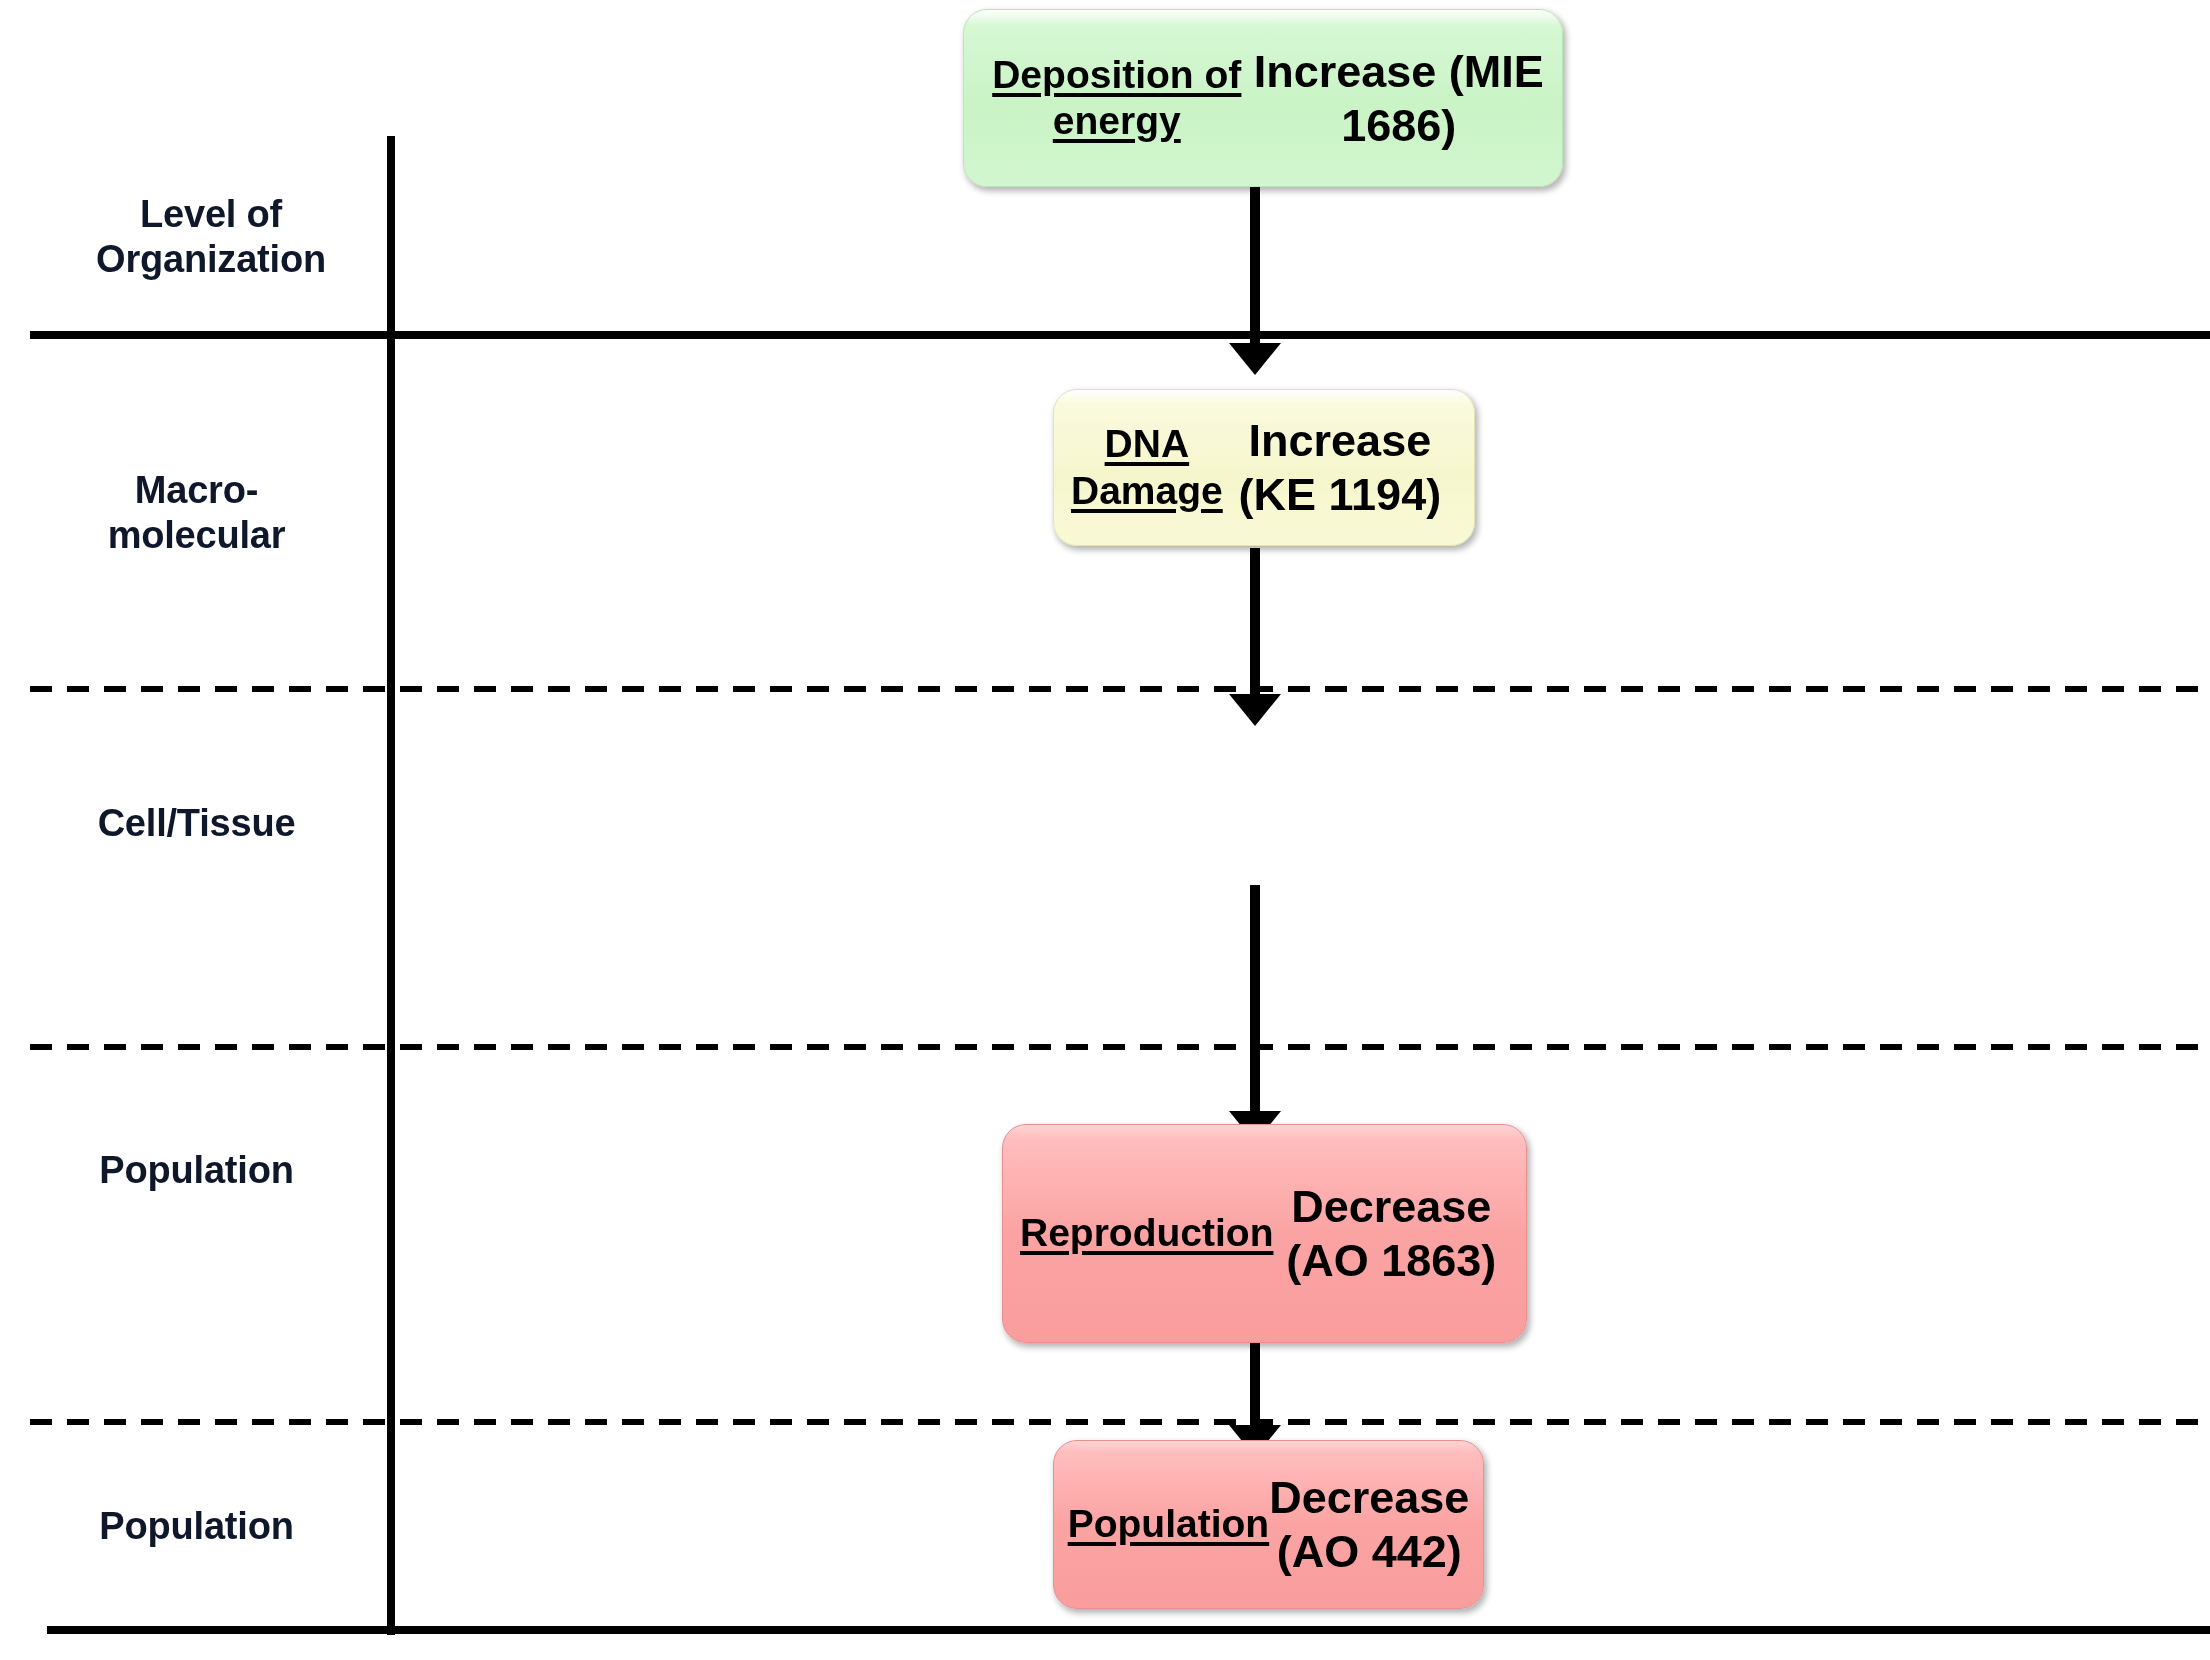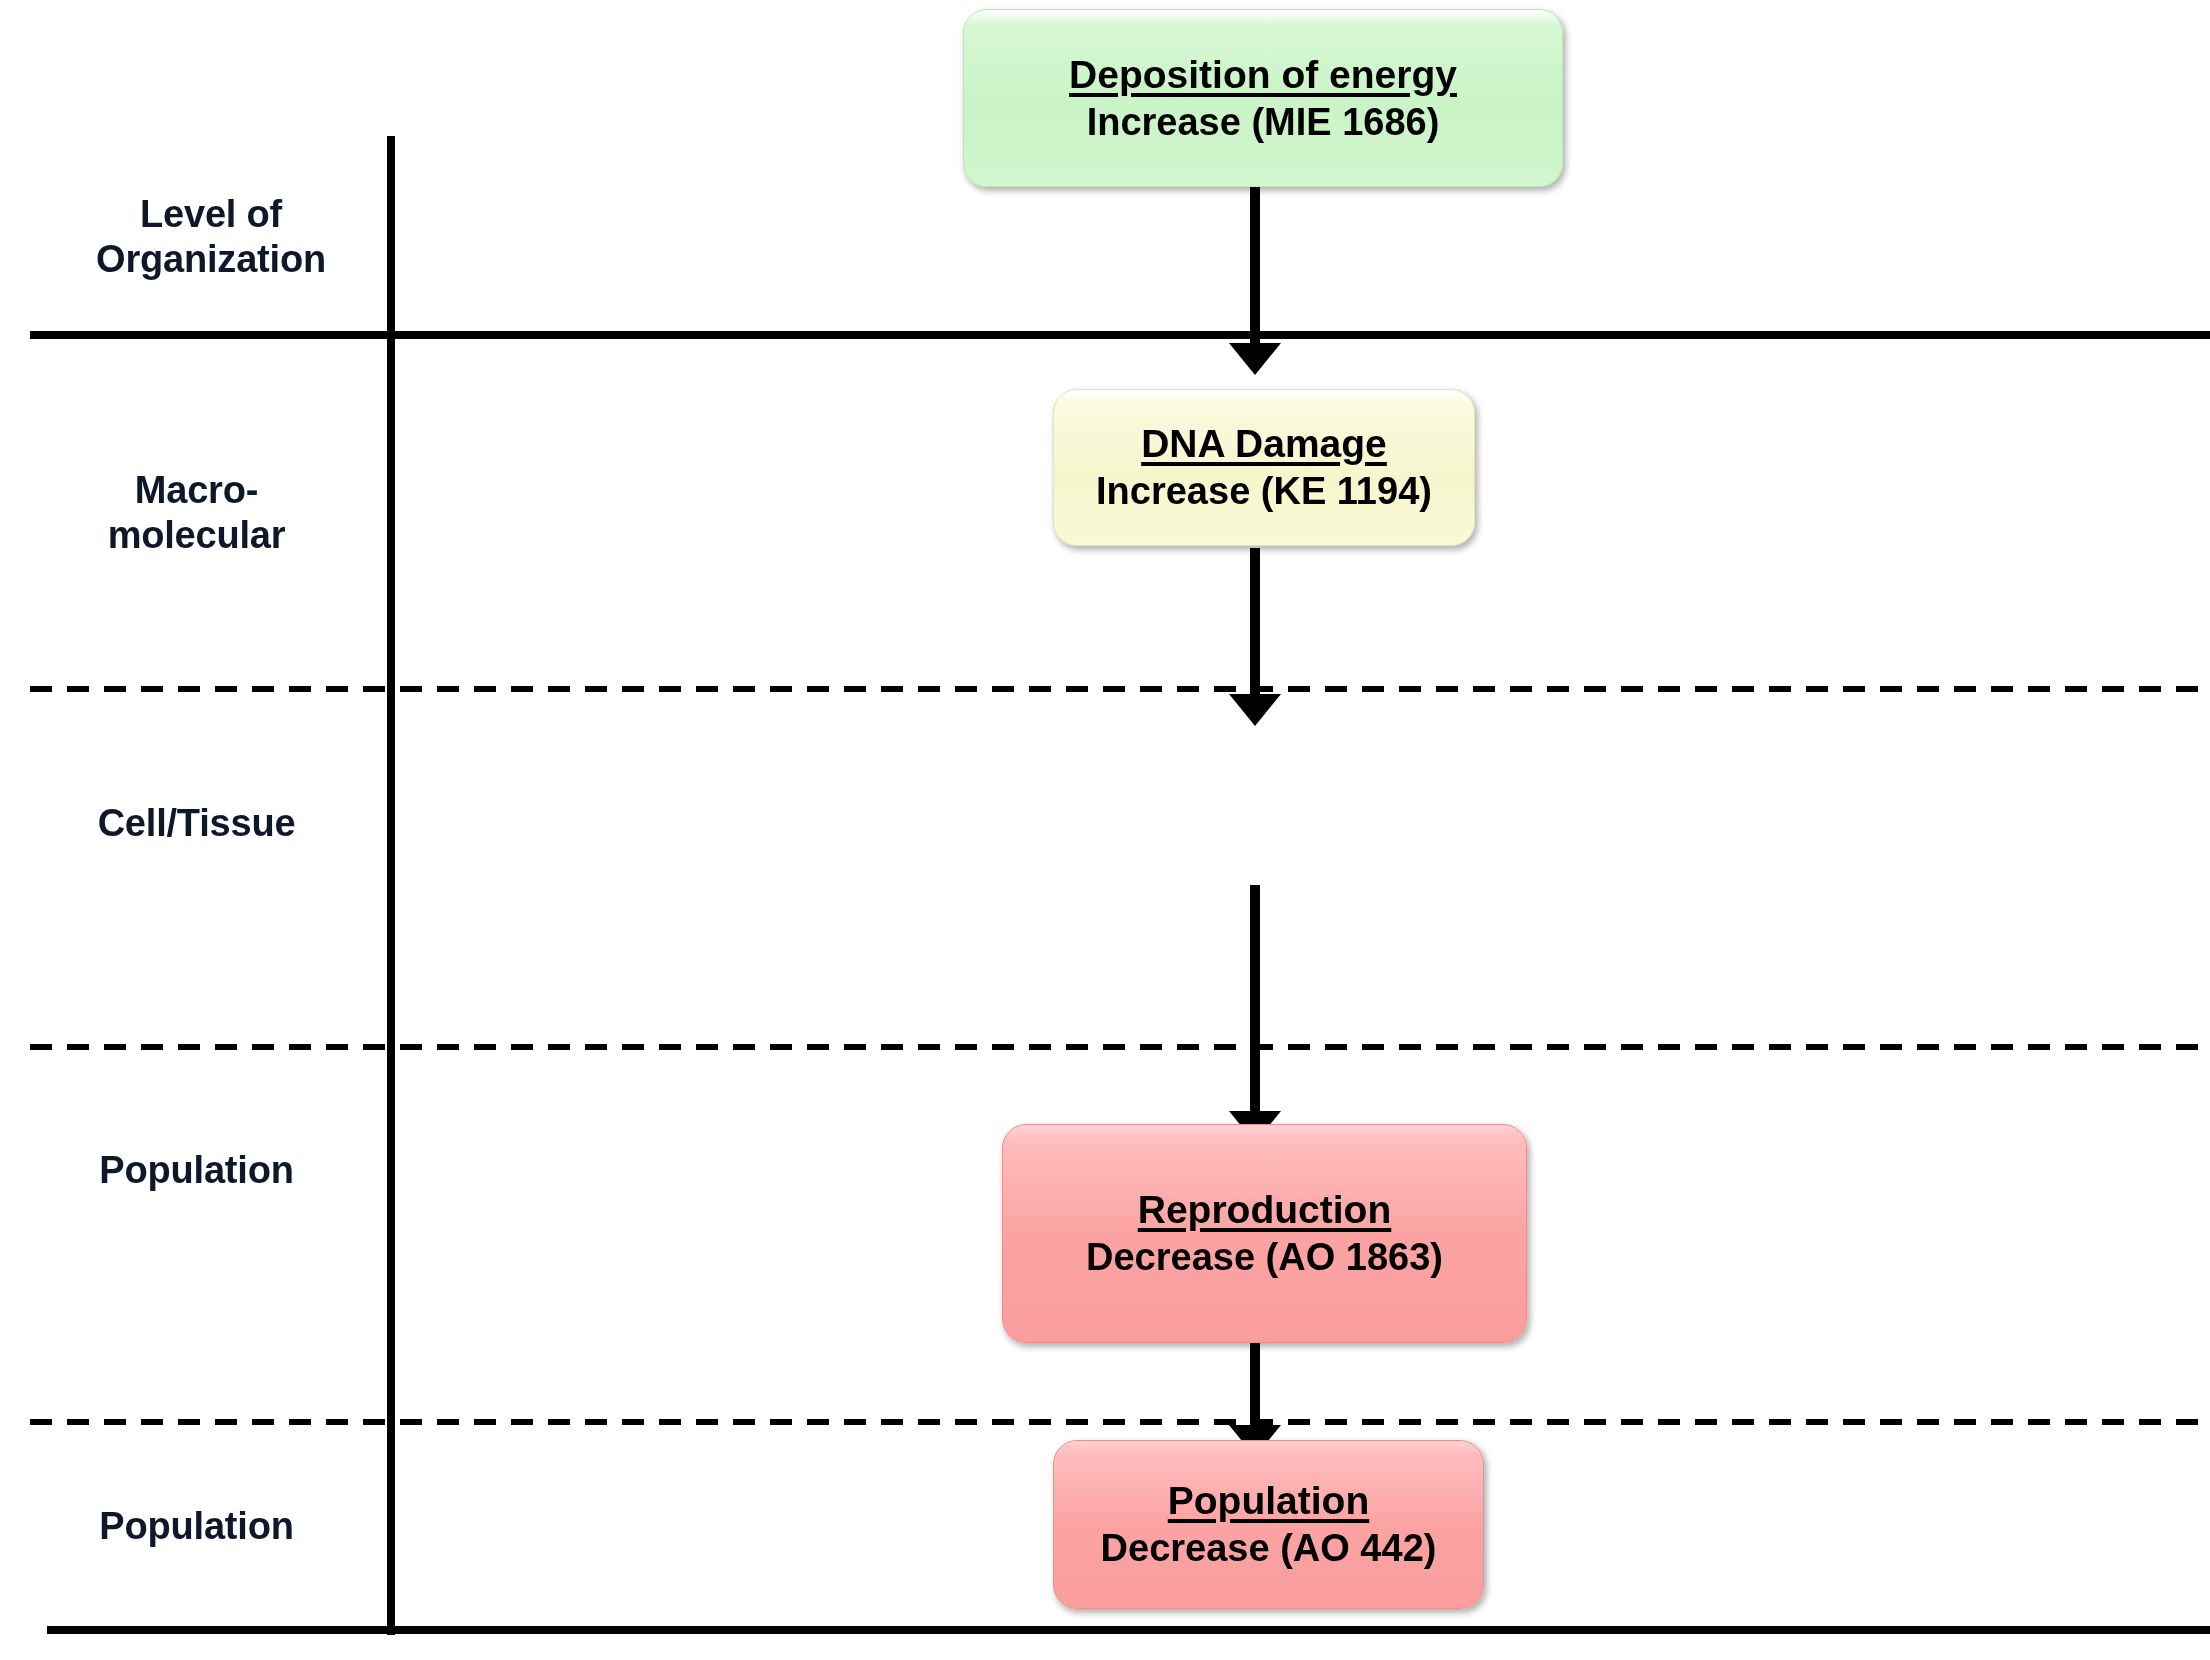--- a/index.html
+++ b/index.html
@@ -68,36 +68,36 @@
 
   
   .node {
     position: absolute;
     box-sizing: border-box;
     border-radius: 24px;
     text-align: center;
     color: #000000;
     font-weight: bold;
     display: flex;
-    flex-direction: column;
+    flex-direction: row;
     align-items: center;
     justify-content: center;
     padding: 23px 17px;
     box-shadow: 2.8px 3.7px 6.6px rgba(0,0,0,0.30);
   }
   .node .title {
     text-decoration: underline;
     text-underline-offset: 4.7px;
     text-decoration-thickness: 3.7px;
     font-size: 39px;
     line-height: 1.18;
     white-space: pre-line;
   }
   .node .sub {
-    font-size: 38px;
+    font-size: 45px;
     line-height: 1.2;
     margin-top: 1.9px;
   }
   .node.green {
     background: linear-gradient(to bottom, #ffffff 0%, #d6f8d4 9%, #caf3c6 55%, #d2f6cf 100%);
     border: 0.9px solid #b9e6b6;
   }
   .node.yellow {
     background: linear-gradient(to bottom, #ffffff 0%, #fafadf 9%, #f6f6cd 55%, #f9f9d6 100%);
     border: 0.9px solid #e3e3b4;

